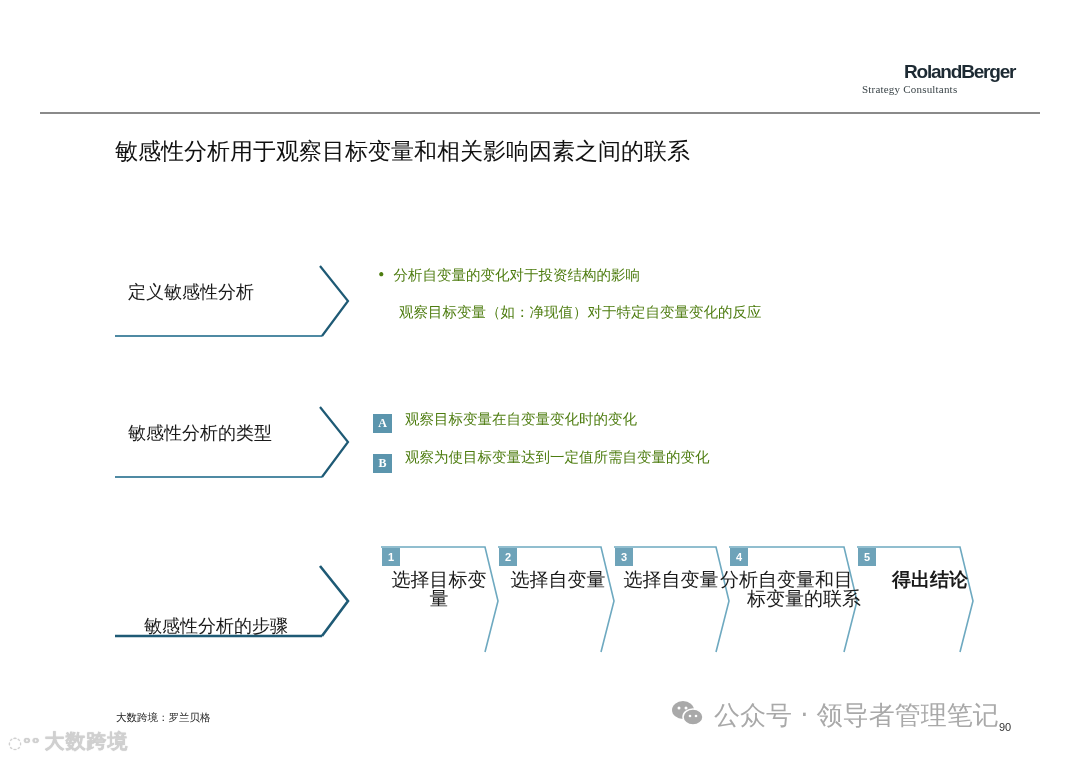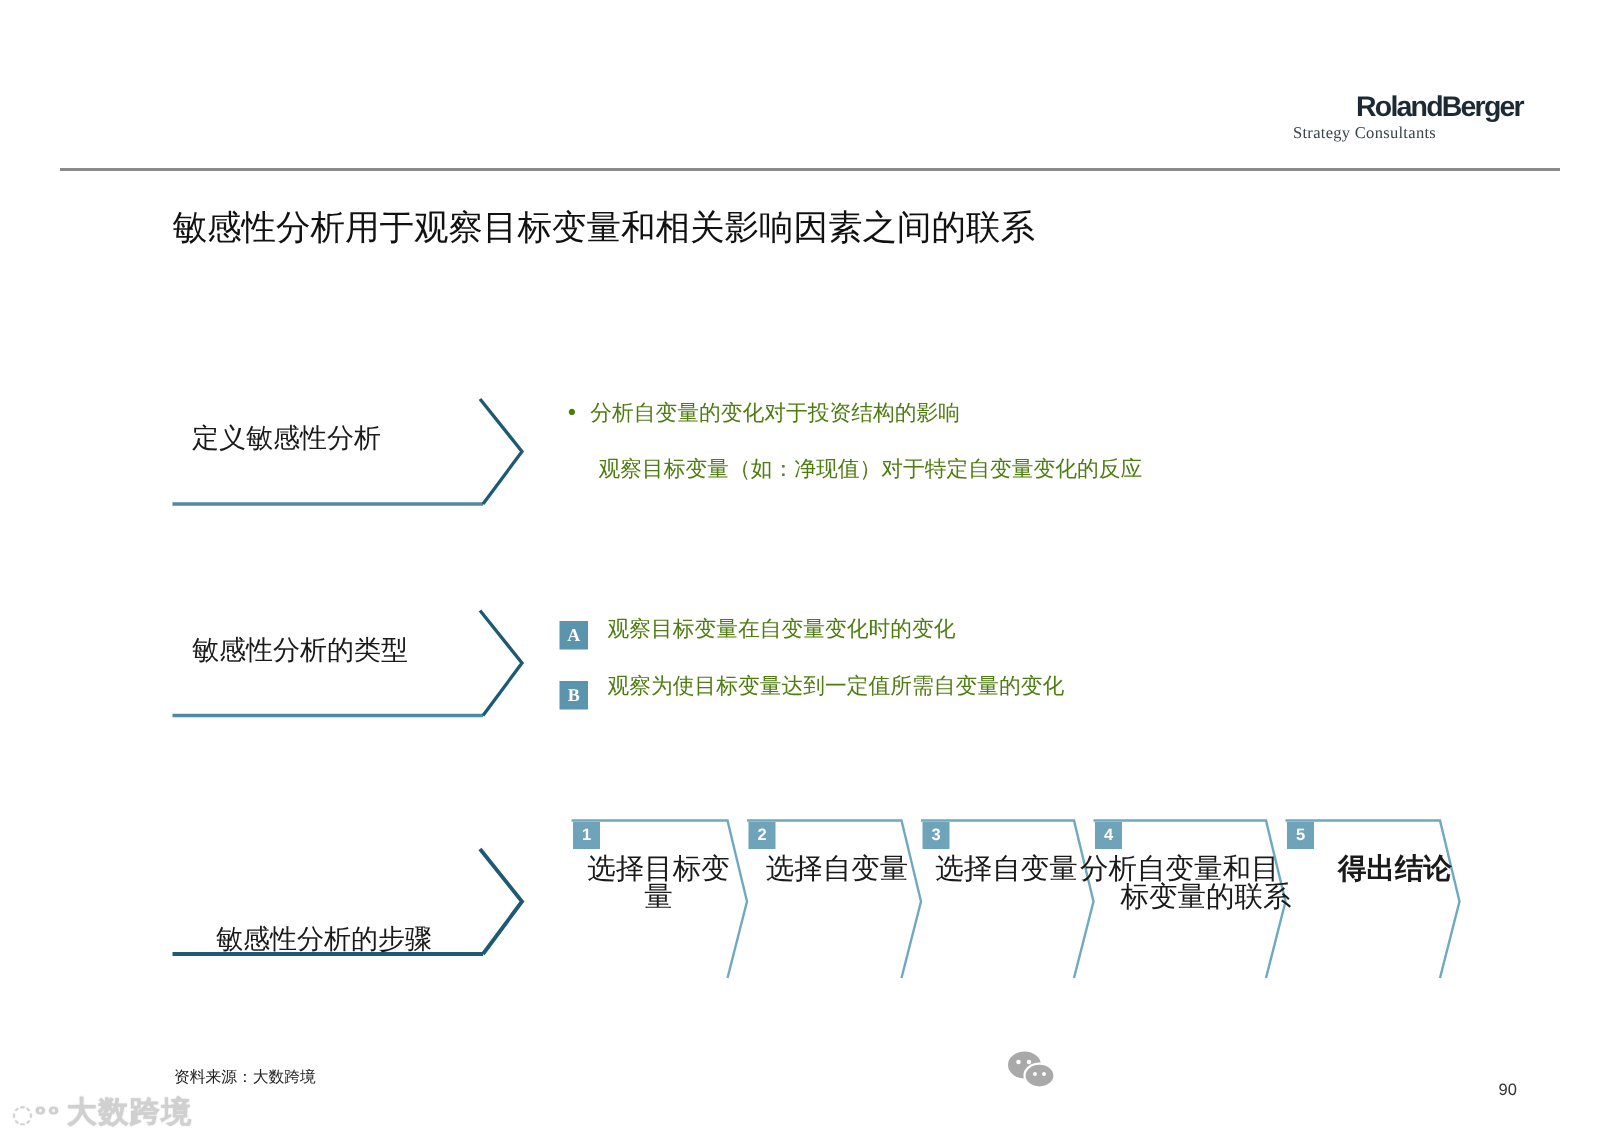--- a/index.html
+++ b/index.html
@@ -100,27 +100,27 @@
 <div class="abs step-num" style="left:615px; top:548px;">3</div>
 <div class="abs step-label" style="left:614px; top:570px; width:114px;">选择自变量</div>
 
 <div class="abs step-num" style="left:730px; top:548px;">4</div>
 <div class="abs step-label" style="left:720px; top:570px; white-space:nowrap; text-align:center;">分析自变量和目</div>
 <div class="abs step-label" style="left:747px; top:589px; white-space:nowrap; text-align:center;">标变量的联系</div>
 
 <div class="abs step-num" style="left:858px; top:548px;">5</div>
 <div class="abs step-label" style="left:885px; top:570px; width:90px;font-weight:bold;">得出结论</div>
 
-<div class="abs source">资料来源：大数跨境</div>
+<div class="abs source">大数跨境：罗兰贝格</div>
 <div class="abs watermark-left">
   <span style="font-size:16px; margin-right:4px;">◌ᵒᵒ</span><span>大数跨境</span>
 </div>
 <div class="abs watermark-right">
   <svg width="36" height="30" viewBox="0 0 36 30" style="vertical-align:-4px; margin-right:8px;">
     <ellipse cx="13" cy="12" rx="11" ry="9" fill="#a9a9a9"></ellipse>
     <ellipse cx="23" cy="19" rx="10" ry="8" fill="#a9a9a9" stroke="#fff" stroke-width="1.5"></ellipse>
     <circle cx="9" cy="10" r="1.5" fill="#fff"></circle>
       <circle cx="16" cy="10" r="1.5" fill="#fff"></circle>
     <circle cx="20" cy="18" r="1.3" fill="#fff"></circle>
       <circle cx="26" cy="18" r="1.3" fill="#fff"></circle>
-  </svg>
+  </svg><span>公众号 · 领导者管理笔记</span>
 </div>
 <div class="abs page-num">90</div>
 
 </body></html>

